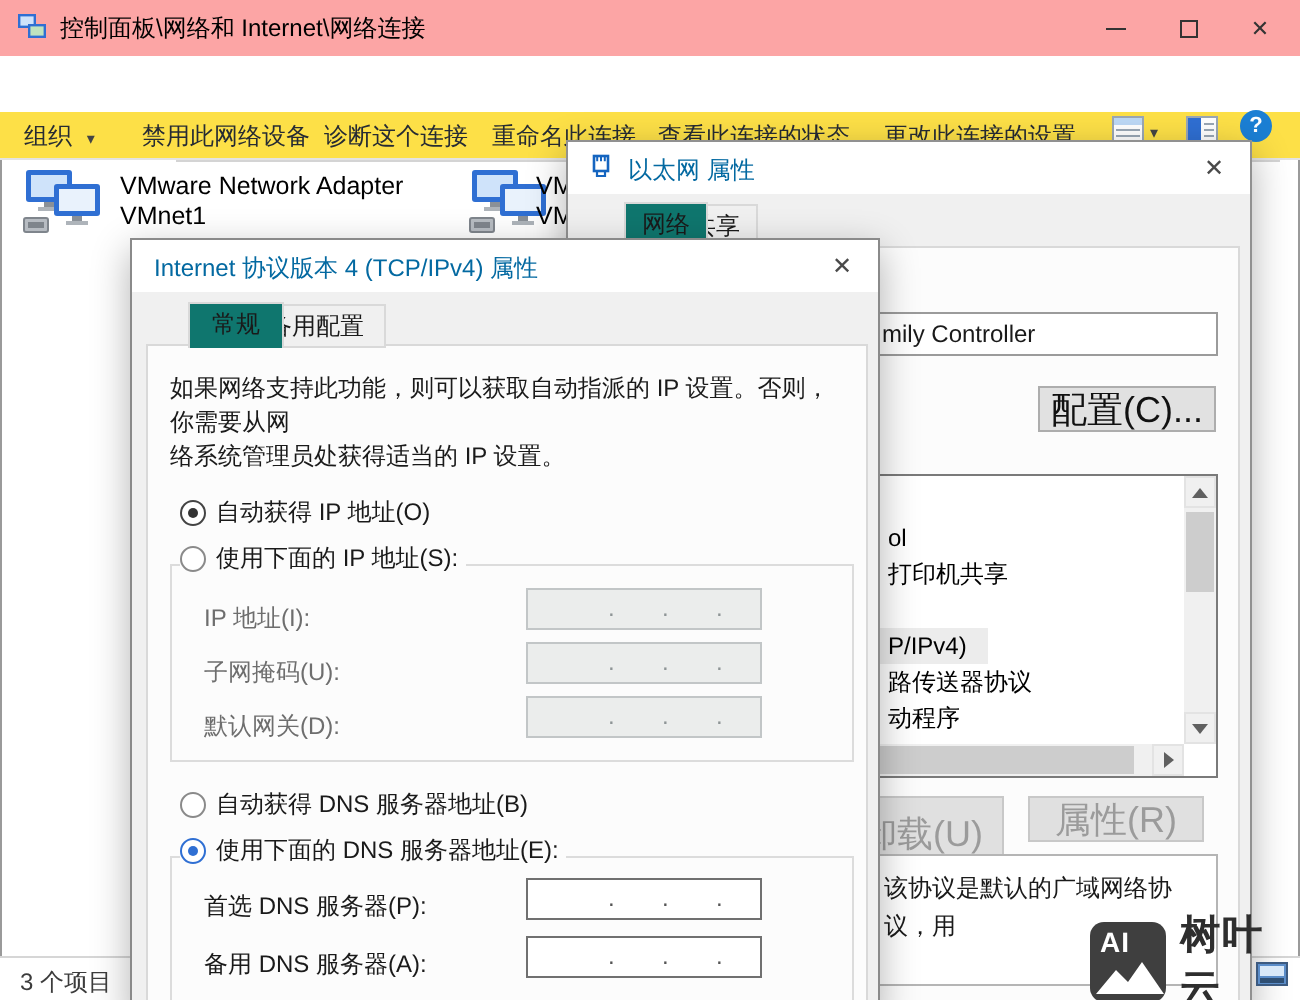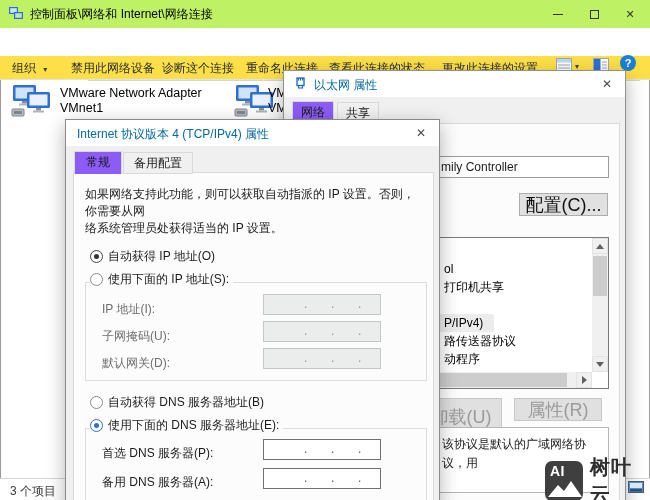--- a/index.html
+++ b/index.html
@@ -5,21 +5,21 @@
   * { margin:0; padding:0; box-sizing:border-box; }
   html,body { background:#fff; }
   #screen {
     position:relative; width:650px; height:500px; overflow:hidden;
     background:#fff; color:#1a1a1a;
     font-family:"Liberation Sans","DejaVu Sans",sans-serif; font-size:12px;
     box-shadow: inset 0 0 0 1px #9a9a9a;
   }
   .abs { position:absolute; }
   
-  .titlebar { left:0; top:0; width:650px; height:28px; background:#bef264; display:flex; align-items:center; }
+  .titlebar { left:0; top:0; width:650px; height:28px; background:#fca5a5; display:flex; align-items:center; }
   .title-text { margin-left:30px; font-size:12px; color:#000; }
   .win-controls { position:absolute; right:2px; top:0; height:28px; display:flex; }
   .wbtn { width:36px; height:28px; display:flex; align-items:center; justify-content:center; color:#333; font-size:11px; }
   .min-glyph { width:10px; height:1px; background:#333; display:block; }
   .max-glyph { width:9px; height:9px; border:1px solid #333; display:block; }
   .addr-row { left:0; top:28px; width:650px; height:28px; background:#fff; }
   .navg { position:absolute; top:33px; font-size:13px; line-height:16px; }
   .bc-box { left:88px; top:31px; width:386px; height:22px; border:1px solid #d4d4d4; background:#fff; display:flex; align-items:center; }
   .crumb { font-size:12px; color:#000; padding:0 4px; white-space:nowrap; }
   .csep { color:#444; font-size:12px; padding:0 2px; }
@@ -31,21 +31,21 @@
   .help-circle { position:absolute; left:620px; top:55px; width:16px; height:16px; border-radius:50%; background:#1b7fd4; color:#fff; font-size:11px; font-weight:bold; display:flex; align-items:center; justify-content:center; }
   .statusbar { left:0; top:478px; width:650px; height:22px; background:#fff; border-top:1px solid #d6d6d6; }
   .status-text { position:absolute; left:10px; top:4px; color:#3c3c3c; font-size:12px; }
   .adapter-label { font-size:12.5px; line-height:15px; color:#000; white-space:nowrap; }
   
   .dlg { position:absolute; background:#f0f0f0; border:1px solid #919191; box-shadow:0 6px 18px rgba(0,0,0,.3); }
   .dlg-titlebar { position:absolute; left:0; top:0; right:0; height:26px; background:#fff; }
   .dlg-title { position:absolute; top:6px; font-size:12px; color:#0369a1; white-space:nowrap; }
   .dlg-close { position:absolute; top:0; width:30px; height:26px; display:flex; align-items:center; justify-content:center; color:#4a4a4a; font-size:12px; }
   .tab { position:absolute; height:22px; text-align:center; font-size:12px; line-height:21px; border:1px solid #d9d9d9; }
-  .tab.active { background:#8b5cf6; border-bottom:none; height:23px; z-index:3; }
+  .tab.active { background:#0f766e; border-bottom:none; height:23px; z-index:3;margin-left:20px; }
   .tab.inactive { background:#f0f0f0; top-margin:2px; z-index:1; }
   .tabpage { position:absolute; background:#fcfcfc; border:1px solid #d9d9d9; }
   .groupbox { position:absolute; border:1px solid #dcdcdc; }
   .radio-row { position:absolute; display:flex; align-items:center; background:#fcfcfc; padding-right:4px; height:17px; }
   .radio { width:13px; height:13px; border-radius:50%; border:1px solid #8a8a8a; background:#fff; margin-right:5px; position:relative; flex:0 0 13px; }
   .radio.sel-dark { border-color:#444; }
   .radio.sel-dark::after { content:""; position:absolute; left:3px; top:3px; width:5px; height:5px; border-radius:50%; background:#333; }
   .radio.sel-blue { border-color:#2f6fd3; }
   .radio.sel-blue::after { content:""; position:absolute; left:3px; top:3px; width:5px; height:5px; border-radius:50%; background:#2f6fd3; }
   .fld-label { position:absolute; font-size:12px; color:#1a1a1a; white-space:nowrap; }

